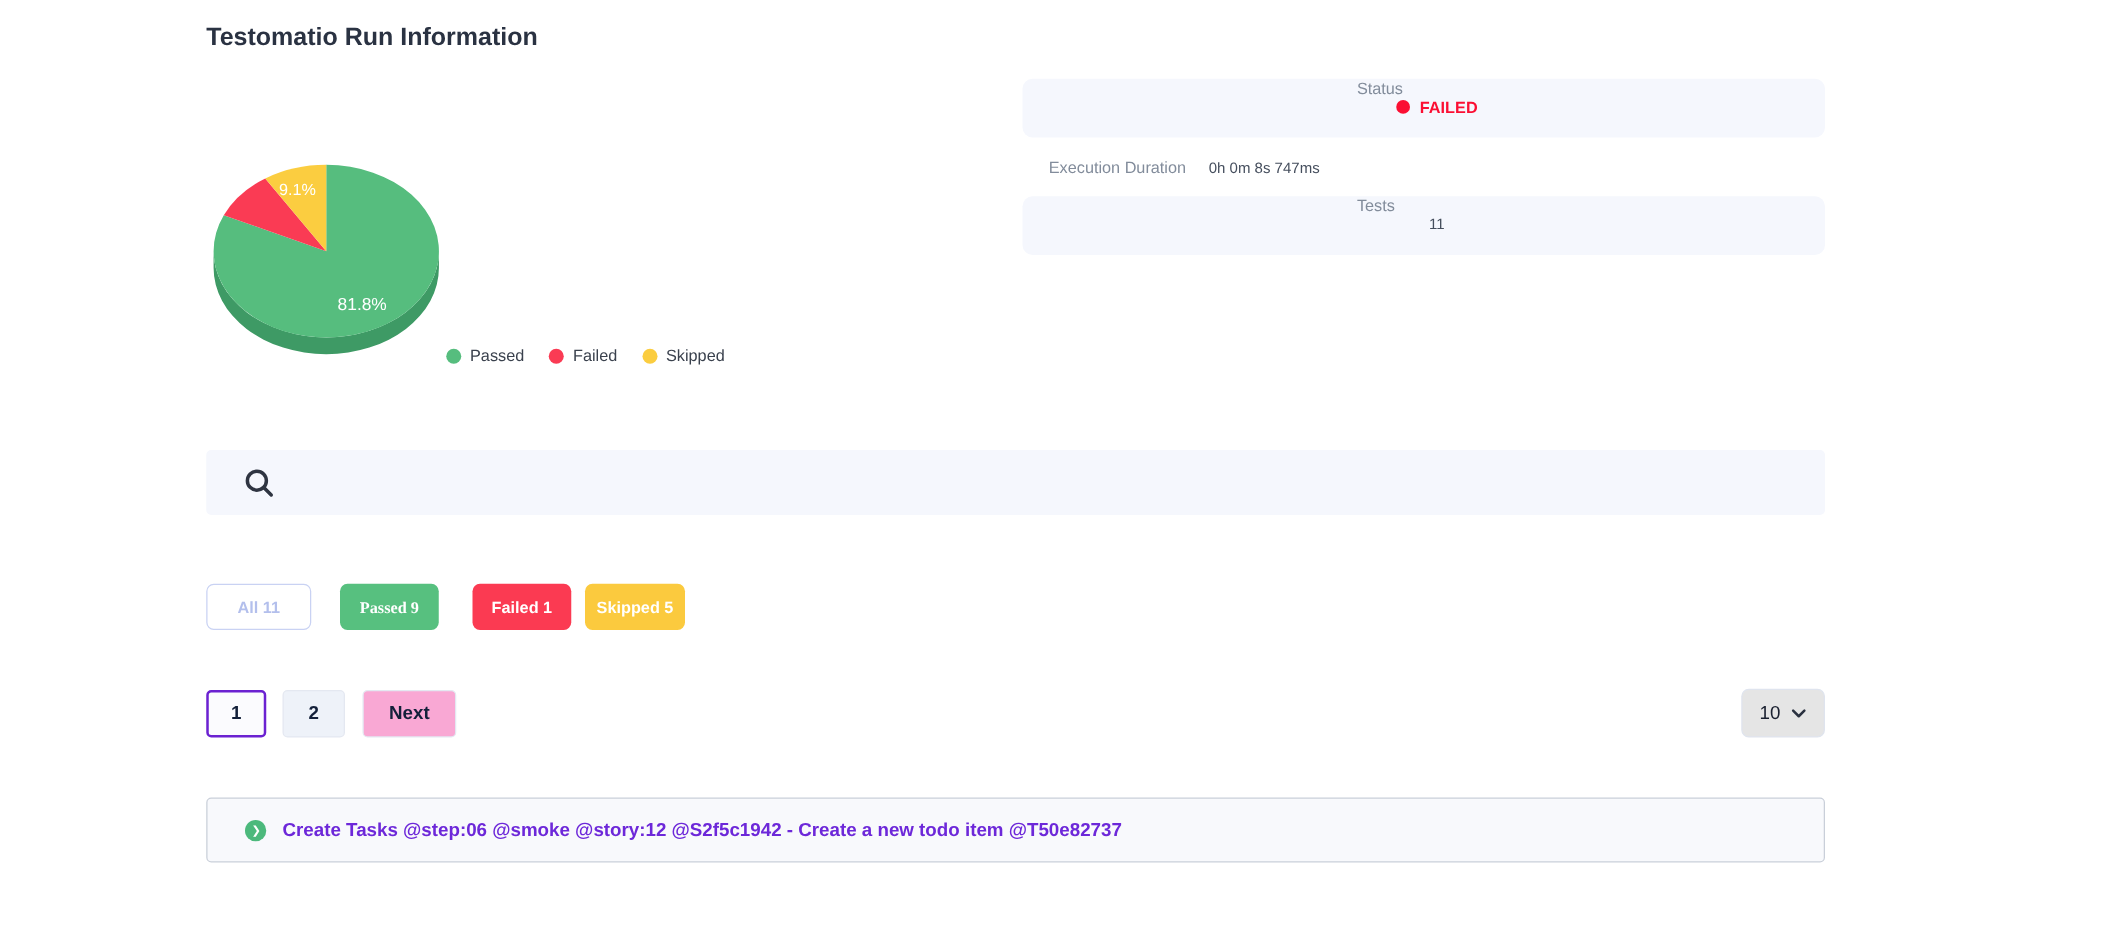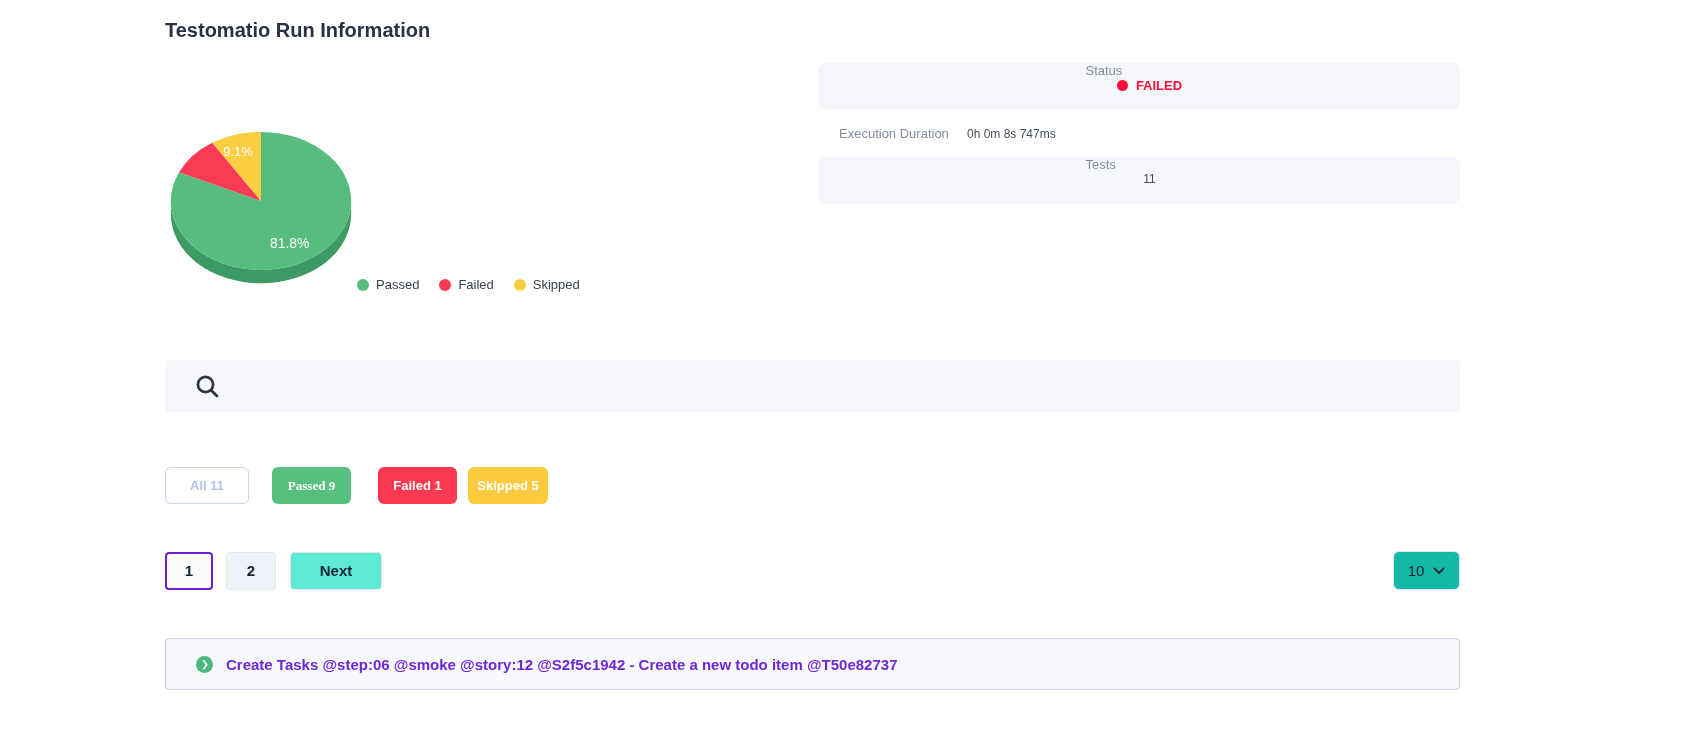--- a/index.html
+++ b/index.html
@@ -45,23 +45,23 @@
   .f-failed { width:79px; background:#fb3a52; margin-left:16px; }
   .f-skipped { width:80px; background:#fbca3e; }
 
   
   .pager-row { margin-top:47px; display:flex; align-items:center; }
   .page-btn { height:38px; border-radius:4px; font-family:"Liberation Sans", sans-serif;
     font-size:15px; font-weight:bold; color:#13203a; cursor:pointer;
     display:inline-flex; align-items:center; justify-content:center; }
   .p-active { width:48px; background:#fbfbfe; border:2px solid #6b21d1; }
   .p-plain { width:50px; background:#eef2f9; border:1px solid #e4e8f1; margin-left:13px; }
-  .p-next { width:92px; background:#5eead4; border:1px solid #e4e8f1; margin-left:14px; }
+  .p-next { width:75px; background:#f9a8d4; border:1px solid #e4e8f1; margin-left:14px; }
   .pager-spacer { flex:1; }
-  .page-size { width:67px; height:39px; background:#14b8a6; border:1px solid #dfe4ee;
+  .page-size { width:67px; height:39px; background:#e5e5e5; border:1px solid #dfe4ee;
     border-radius:6px; display:flex; align-items:center; justify-content:center; gap:9px;
     cursor:pointer; }
   .page-size-value { font-size:15px; color:#1a2030; }
 
   
   .test-item { margin-top:48px; height:52px; background:#f8f9fc; border:1px solid #c9cfd9;
     border-radius:4px; display:flex; align-items:center; padding-left:30px; cursor:pointer; }
   .expand-circle { width:17px; height:17px; border-radius:50%; background:#4cb97c;
     display:flex; align-items:center; justify-content:center; flex:0 0 auto; }
   .expand-glyph { color:#ffffff; font-size:9px; line-height:1; transform:translateX(0.5px); }

